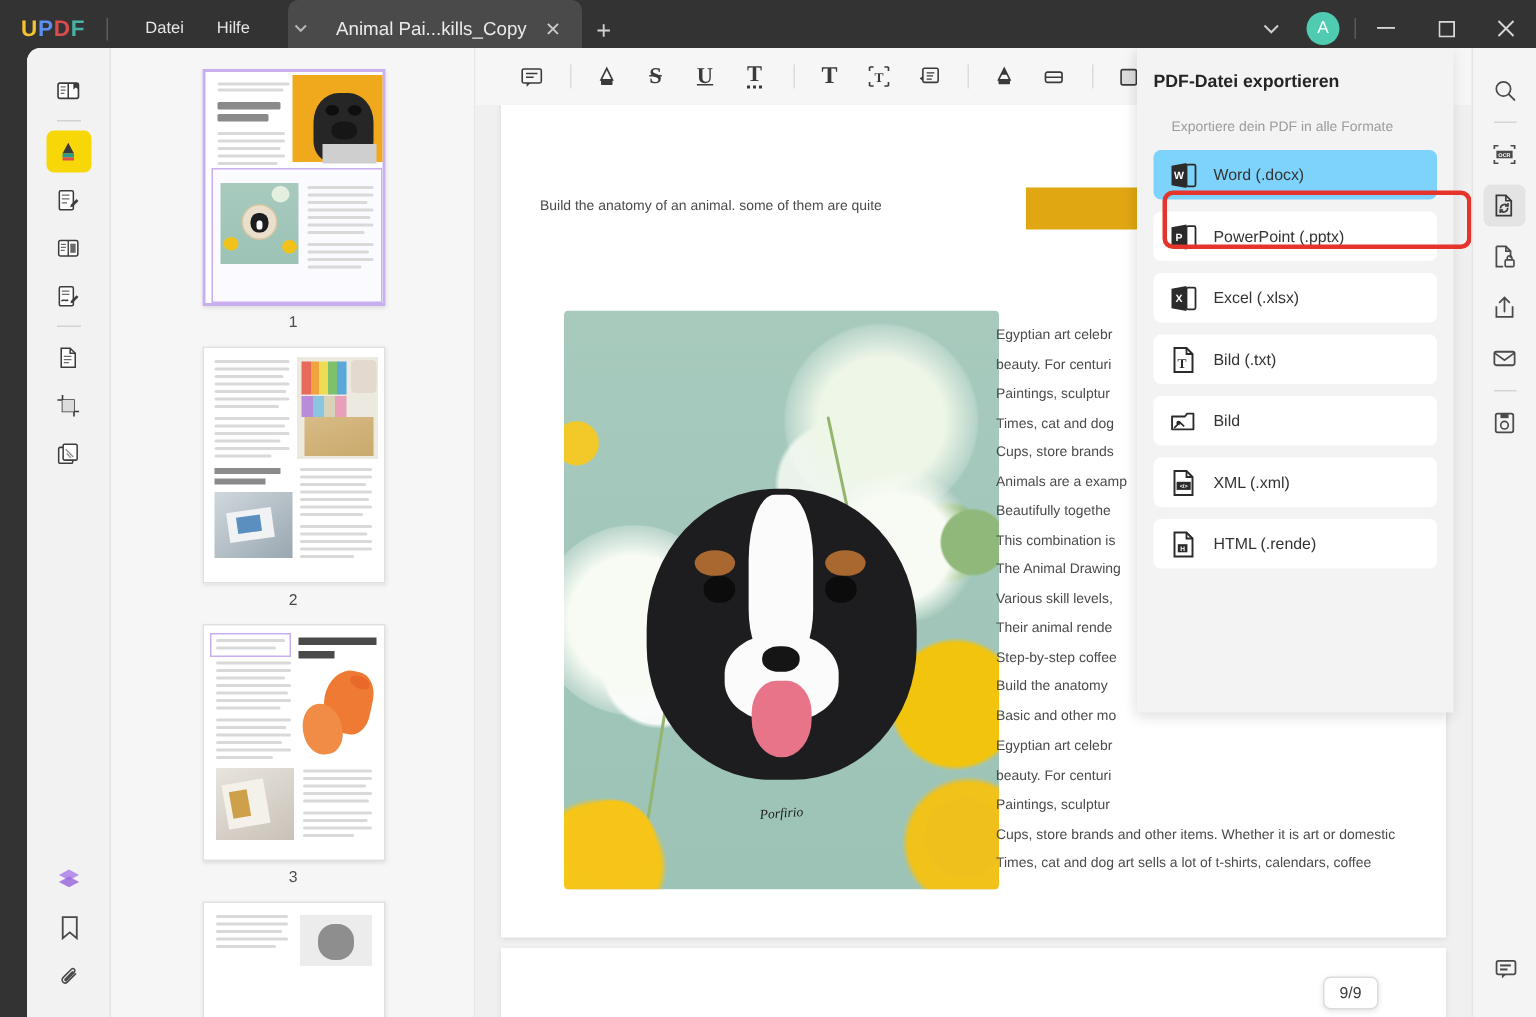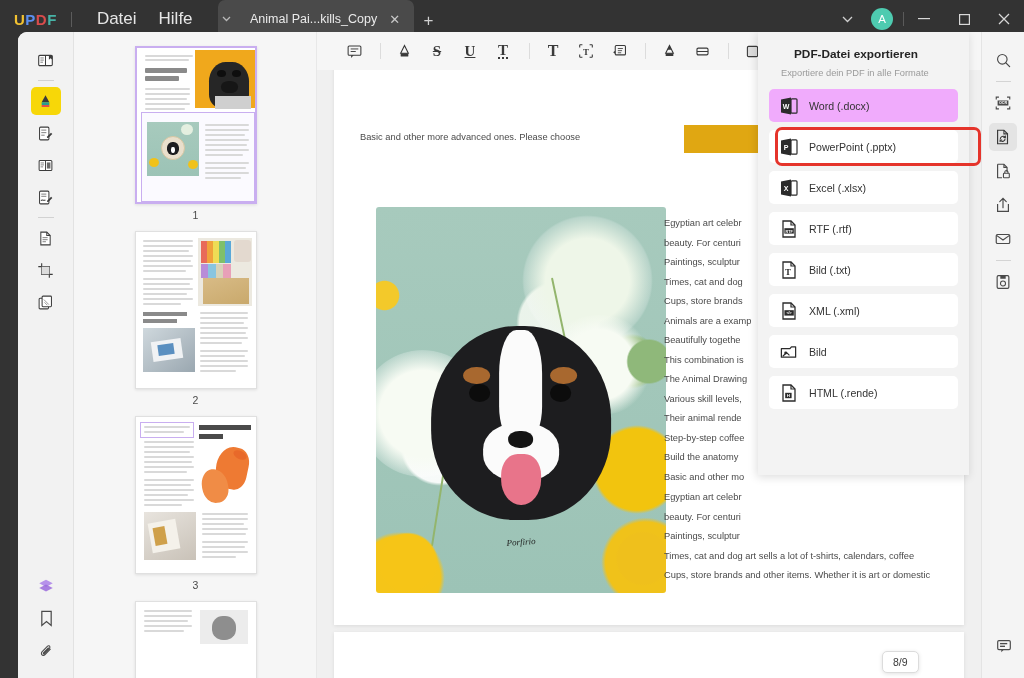--- a/index.html
+++ b/index.html
@@ -14,21 +14,21 @@
   
   .titlebar {
     position:absolute; left:0; top:0; width:1024px; height:38px;
     background:#333333; display:flex; align-items:center;
   }
   .logo { display:flex; align-items:center; margin-left:14px; font-weight:bold; font-size:15px; letter-spacing:.5px; }
   .logo span { display:inline-block; }
   .logo .u{color:#f2c231;} .logo .p{color:#5b8ff0;} .logo .d{color:#d94c4c;} .logo .f{color:#47b3a6;}
   .tb-div { width:1px; height:15px; background:#5c5c5c; margin:0 14px; }
   .menu-item {
-    color:#e6e6e6; font-size:17px; padding:4px 11px; border-radius:4px; cursor:default;
+    color:#e6e6e6; font-size:11px; padding:4px 11px; border-radius:4px; cursor:default;
   }
   .tabstrip { display:flex; align-items:flex-end; height:38px; margin-left:14px; }
   .doctab {
     position:relative; display:flex; align-items:center; height:38px;
     background:#4a4a4a; border-radius:7px 7px 0 0; padding:0 8px 0 4px; min-width:196px;
   }
   .tab-caret { width:22px; text-align:center; color:#b8b8b8; font-size:8px; }
   .tab-title { color:#eaeaea; font-size:12.5px; flex:1; text-align:center; white-space:nowrap; }
   .tab-close { width:22px; text-align:center; color:#c9c9c9; font-size:13px; cursor:pointer; }
   .tab-new { color:#d0d0d0; font-size:17px; padding:0 10px; line-height:1; cursor:pointer; margin-bottom:9px;}
@@ -143,27 +143,27 @@
     border-radius:5px; padding:4px 10px; font-size:10.5px; color:#3a3a3a;
     box-shadow:0 1px 4px rgba(0,0,0,.12); z-index:40;
   }
 
   
   .exportpanel {
     position:absolute; left:740px; top:0; width:211px; height:443px;
     background:#f3f3f3; box-shadow:-1px 2px 9px rgba(0,0,0,.14);
     padding:15px 11px 0 11px; z-index:30;
   }
-  .ep-title { font-size:11.8px; font-weight:bold; color:#242424;margin-left:25px; }
-  .ep-sub { font-size:9.3px; color:#9b9b9b; margin-top:7px; margin-bottom:11px;padding-left:12px; }
+  .ep-title { font-size:11.8px; font-weight:bold; color:#242424; }
+  .ep-sub { font-size:9.3px; color:#9b9b9b; margin-top:18px; margin-bottom:11px;padding-left:12px; }
   .ep-row {
     position:relative; display:flex; align-items:center; height:33px;
     background:#fff; border-radius:5px; margin-bottom:8px; padding-left:10px; cursor:pointer;
   }
-  .ep-row.selected { background:#f0abfc; }
+  .ep-row.selected { background:#7dd3fc; }
   .ep-row .ficon { width:19px; height:21px; margin-right:11px; display:flex; align-items:center; justify-content:center; }
   .ep-label { font-size:10.6px; color:#333; }
   .redring {
     position:absolute; left:757px; top:95px; width:206px; height:39px;
     border:3px solid #e5342b; border-radius:7px; z-index:35; pointer-events:none;
   }
 
   
   .rightrail {
     position:absolute; right:0; top:0; width:43px; height:646px;
@@ -525,21 +525,21 @@
         <svg width="17" height="17" viewBox="0 0 20 20">
             <rect x="4" y="4" width="12" height="12" rx="1.4" stroke="#3a3a3a" stroke-width="1.3" fill="#dcdcdc"></rect>
           </svg>
       </div>
     </div>
 
     <div class="canvas">
 
       <div class="page page1">
         <div class="doc-col-l" style="top:118px;">
-          <div class="doc-line">Basic and other more advanced ones. Please choose</div>
+          <div class="doc-line">Build the anatomy of an animal. some of them are quite</div>
         </div>
         <div class="yellowblock" style="left:350px;top:115px;width:112px;height:28px;"></div>
 
         <div class="photo" style="left:42px;top:197px;width:290px;height:386px;">
           <div class="flower" style="left:-6%;top:37%;width:44%;height:33%;background:radial-gradient(circle,#f7fbf3 0 48%,rgba(255,255,255,.25) 70%,rgba(255,255,255,0) 72%);"></div>
           <div class="flower" style="left:50%;top:2%;width:46%;height:34%;background:radial-gradient(circle,#eef6e8 0 45%,rgba(255,255,255,.2) 68%,rgba(255,255,255,0) 70%);"></div>
           <div class="flower" style="left:57%;top:28%;width:40%;height:26%;background:radial-gradient(circle,#f7fbf3 0 46%,rgba(255,255,255,0) 68%);"></div>
           <div class="stem" style="left:66%;top:18%;width:2.2px;height:40%;transform:rotate(-12deg);"></div>
           <div class="stem" style="left:22%;top:58%;width:2px;height:30%;transform:rotate(9deg);"></div>
           <div class="flower" style="left:-2%;top:82%;width:26%;height:20%;background:radial-gradient(circle,#f6c517 0 52%,rgba(0,0,0,0) 56%);"></div>
@@ -576,32 +576,32 @@
           <div class="doc-line">Their animal rende</div>
           <div class="doc-line">Step-by-step coffee</div>
           <div class="doc-line">Build the anatomy</div>
           <div class="doc-line">Basic and other mo</div>
         </div>
 
         <div class="doc-col-r" style="top:478px;">
           <div class="doc-line">Egyptian art celebr</div>
           <div class="doc-line">beauty. For centuri</div>
           <div class="doc-line">Paintings, sculptur</div>
+          <div class="doc-line">Cups, store brands and other items. Whether it is art or domestic</div>
           <div class="doc-line">Times, cat and dog art sells a lot of t-shirts, calendars, coffee</div>
-          <div class="doc-line">Cups, store brands and other items. Whether it is art or domestic</div>
         </div>
       </div>
 
       <div class="page page2">
 
         <div class="big-title" style="left:342px;top:45px;">Different Painting</div>
 
       </div>
 
-      <div class="pagebadge">8/9</div>
+      <div class="pagebadge">9/9</div>
     </div>
 
     <div class="exportpanel">
       <div class="ep-title">PDF-Datei exportieren</div>
       <div class="ep-sub">Exportiere dein PDF in alle Formate</div>
 
       <div class="ep-row selected">
         <span class="ficon">
           <svg width="18" height="20" viewBox="0 0 18 20">
               <path d="M1 3.5 L11 1.6 v16.8 L1 16.5 Z" fill="#2b2b2b"></path>
@@ -628,68 +628,57 @@
           <svg width="18" height="20" viewBox="0 0 18 20">
               <path d="M1 3.5 L11 1.6 v16.8 L1 16.5 Z" fill="#2b2b2b"></path>
               <rect x="11" y="2.8" width="6" height="14.4" rx="1" fill="none" stroke="#2b2b2b" stroke-width="1.2"></rect>
               <text x="6" y="12.6" font-size="7" font-family="Liberation Sans,sans-serif" font-weight="bold" text-anchor="middle" fill="#fff">X</text>
             </svg>
         </span>
         <span class="ep-label">Excel (.xlsx)</span>
       </div>
 
 
-      <div class="ep-row">
-        <span class="ficon">
-          <svg width="18" height="20" viewBox="0 0 18 20">
-              <path d="M3 2h8l4 4v12H3z" fill="none" stroke="#2b2b2b" stroke-width="1.3"></path>
-              <path d="M11 2v4h4" fill="none" stroke="#2b2b2b" stroke-width="1.2"></path>
-              <rect x="4.4" y="9.2" width="9.4" height="5.4" fill="#2b2b2b"></rect>
-              <text x="9.1" y="13.5" font-size="3.7" font-family="Liberation Sans,sans-serif" font-weight="bold" text-anchor="middle" fill="#fff">RTF</text>
-            </svg>
-        </span>
-        <span class="ep-label">RTF (.rtf)</span>
-      </div>
 
       <div class="ep-row">
         <span class="ficon">
           <svg width="18" height="20" viewBox="0 0 18 20">
               <path d="M3 2h8l4 4v12H3z" fill="none" stroke="#2b2b2b" stroke-width="1.3"></path>
               <path d="M11 2v4h4" fill="none" stroke="#2b2b2b" stroke-width="1.2"></path>
               <text x="8" y="15" font-size="9" font-family="Liberation Serif,serif" font-weight="bold" text-anchor="middle" fill="#2b2b2b">T</text>
             </svg>
         </span>
         <span class="ep-label">Bild (.txt)</span>
+      </div>
+
+      <div class="ep-row">
+        <span class="ficon">
+          <svg width="19" height="20" viewBox="0 0 20 20">
+              <path d="M2.5 6.5h9l1.6-2h4.4v11H2.5z" fill="none" stroke="#2b2b2b" stroke-width="1.3" stroke-linejoin="round"></path>
+              <circle cx="7" cy="11" r="1.5" fill="#2b2b2b"></circle>
+              <path d="M4 14.5 L8 10.6 L11 13.5" stroke="#2b2b2b" stroke-width="1.2" fill="none"></path>
+            </svg>
+        </span>
+        <span class="ep-label">Bild</span>
       </div>
 
       <div class="ep-row">
         <span class="ficon">
           <svg width="18" height="20" viewBox="0 0 18 20">
               <path d="M3 2h8l4 4v12H3z" fill="none" stroke="#2b2b2b" stroke-width="1.3"></path>
               <path d="M11 2v4h4" fill="none" stroke="#2b2b2b" stroke-width="1.2"></path>
               <rect x="4.4" y="9.2" width="9.4" height="5.4" fill="#2b2b2b"></rect>
               <text x="9.1" y="13.4" font-size="3.7" font-family="Liberation Sans,sans-serif" font-weight="bold" text-anchor="middle" fill="#fff">&lt;/&gt;</text>
             </svg>
         </span>
         <span class="ep-label">XML (.xml)</span>
       </div>
 
       <div class="ep-row">
         <span class="ficon">
-          <svg width="19" height="20" viewBox="0 0 20 20">
-              <path d="M2.5 6.5h9l1.6-2h4.4v11H2.5z" fill="none" stroke="#2b2b2b" stroke-width="1.3" stroke-linejoin="round"></path>
-              <circle cx="7" cy="11" r="1.5" fill="#2b2b2b"></circle>
-              <path d="M4 14.5 L8 10.6 L11 13.5" stroke="#2b2b2b" stroke-width="1.2" fill="none"></path>
-            </svg>
-        </span>
-        <span class="ep-label">Bild</span>
-      </div>
-
-      <div class="ep-row">
-        <span class="ficon">
           <svg width="18" height="20" viewBox="0 0 18 20">
               <path d="M3 2h8l4 4v12H3z" fill="none" stroke="#2b2b2b" stroke-width="1.3"></path>
               <path d="M11 2v4h4" fill="none" stroke="#2b2b2b" stroke-width="1.2"></path>
               <rect x="5.2" y="9.8" width="6.4" height="5.4" fill="#2b2b2b"></rect>
               <text x="8.4" y="14" font-size="4.4" font-family="Liberation Sans,sans-serif" font-weight="bold" text-anchor="middle" fill="#fff">H</text>
             </svg>
         </span>
         <span class="ep-label">HTML (.rende)</span>
       </div>
     </div>

